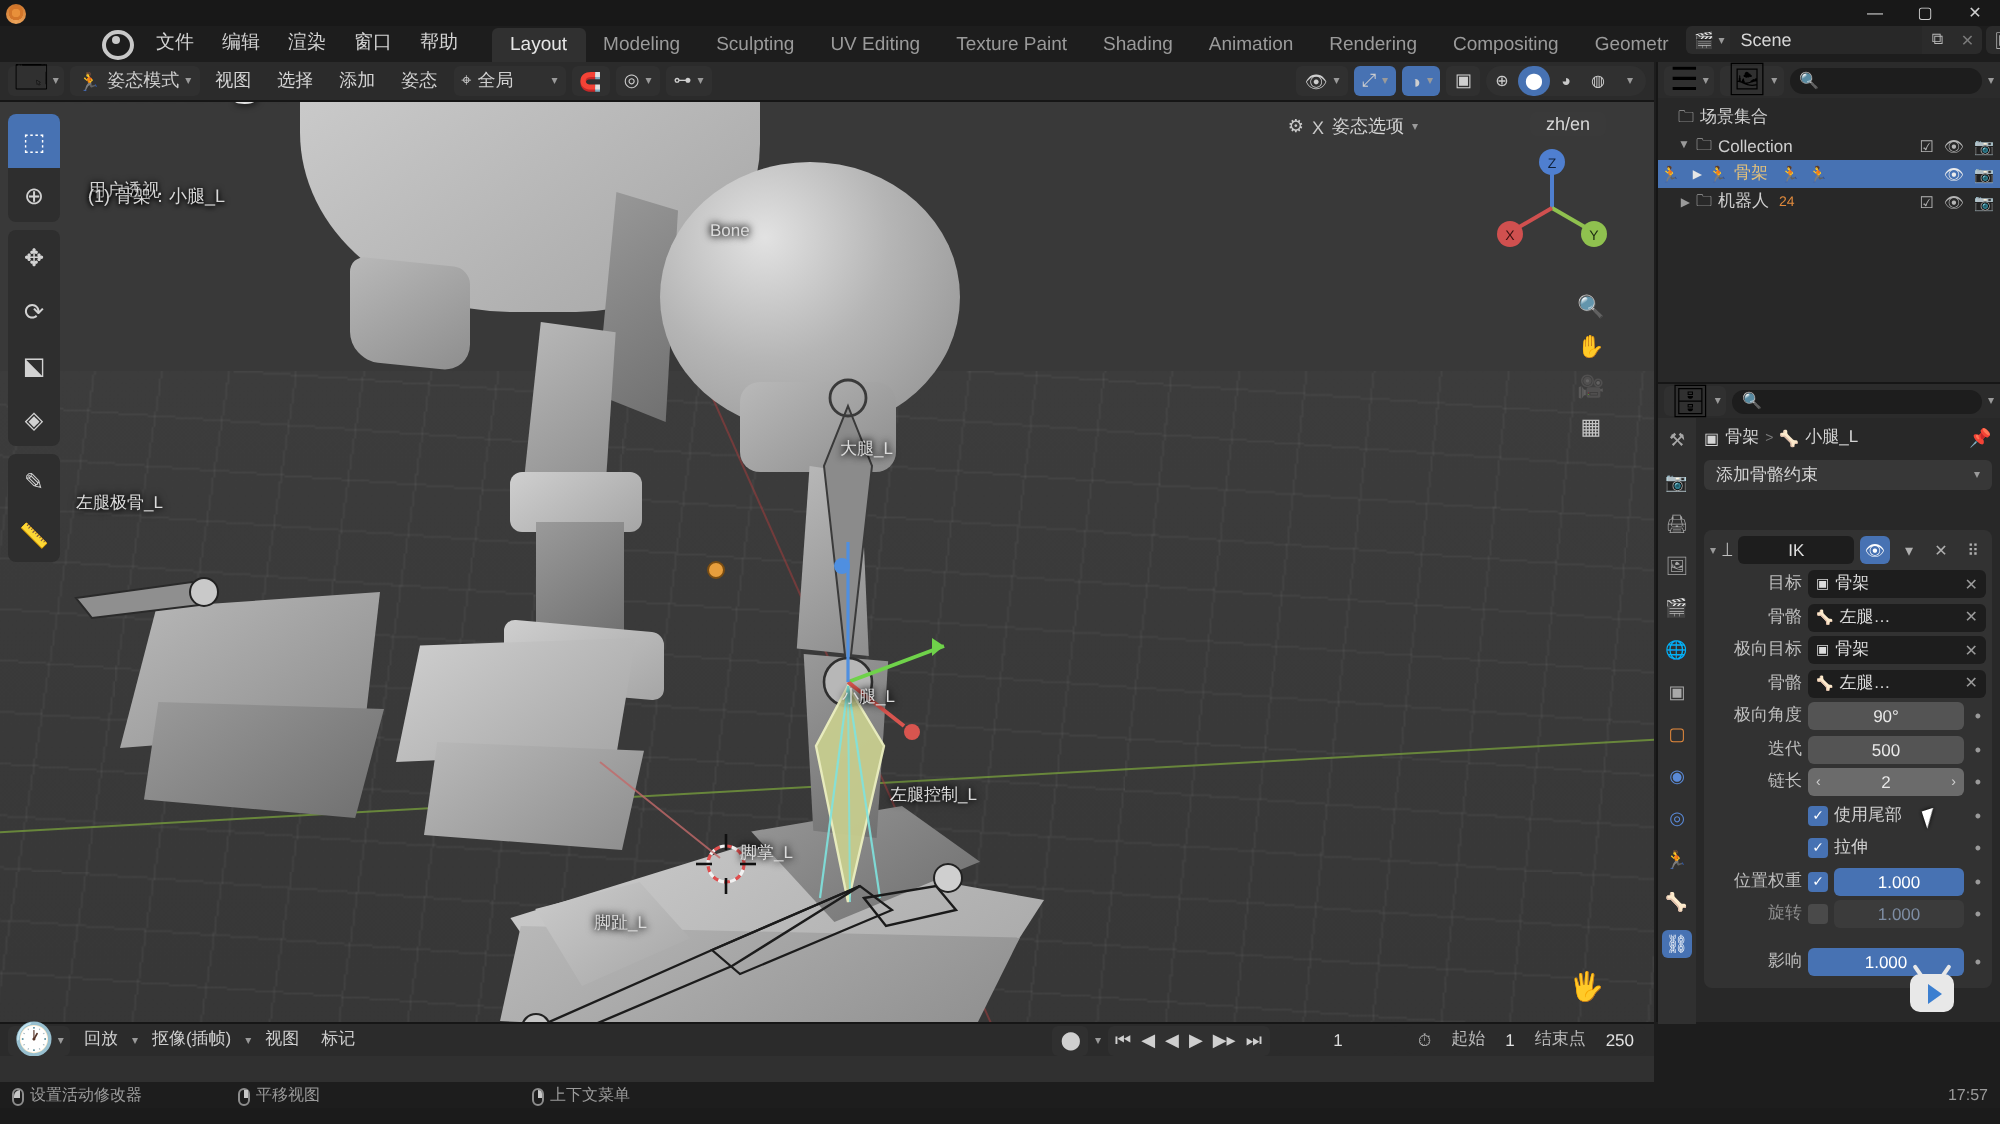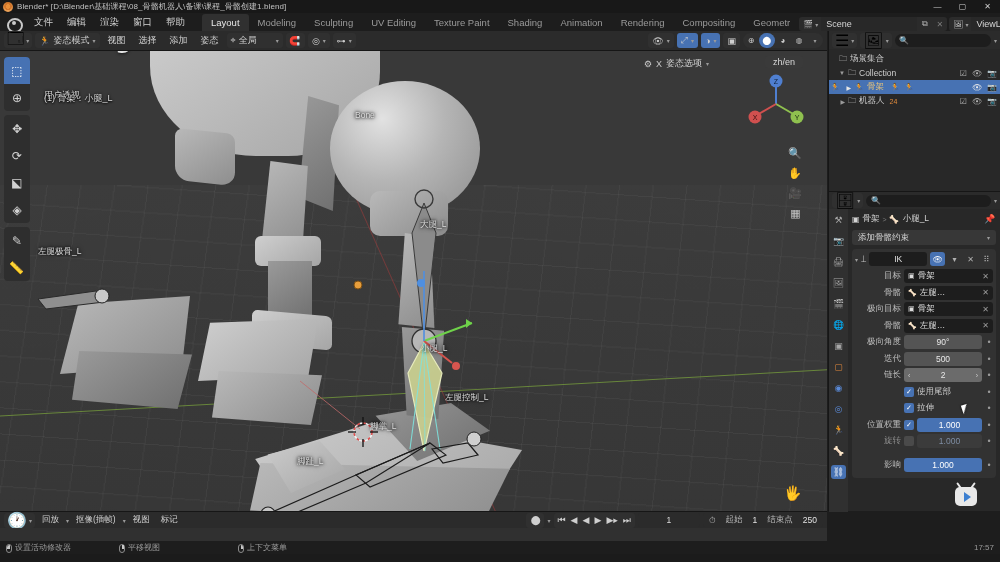--- a/index.html
+++ b/index.html
@@ -13,21 +13,21 @@
   .tb-ico { width:10px; height:10px; margin:0 4px 0 3px; flex:none;
     background:radial-gradient(circle at 50% 45%, #e8903a 0 28%, #d3762a 30% 48%, transparent 50%),
                conic-gradient(from 0deg,#c9722a,#eda45a,#c9722a); border-radius:50%; }
   .tb-title { color:#c2c2c2; font-size:8px; letter-spacing:.1px; white-space:nowrap; }
   .tb-btns { margin-left:auto; display:flex; height:13px; }
   .tb-btn { width:25px; height:13px; display:flex; align-items:center; justify-content:center;
     color:#cfcfcf; font-size:8px; }
 
   
   .topbar { position:absolute; left:0; top:13px; width:1000px; height:18px;
-    background:#1d1d1d; display:flex; align-items:flex-end; }
+    background:#1d1d1d; display:flex; align-items:flex-start;padding-left:44px; }
   .blender-logo { width:16px; height:15px; margin:0 5px 0 6px; flex:none; position:relative; }
   .blender-logo:before { content:""; position:absolute; left:1px; top:2px; width:12px; height:11px;
     border-radius:50%; border:2px solid #c8c8c8; }
   .blender-logo:after { content:""; position:absolute; left:6px; top:5px; width:4px; height:4px;
     border-radius:50%; background:#c8c8c8; }
   .menu-item { color:#d2d2d2; font-size:9.5px; padding:2px 7px; white-space:nowrap; }
   .ws-tabs { display:flex; align-items:center; margin-left:10px; height:18px; }
   .ws-tab { color:#9a9a9a; font-size:9.5px; padding:3px 9px; white-space:nowrap; }
   .ws-tab.active { color:#e6e6e6; background:#303030; border-radius:3px 3px 0 0; }
   .topbar-right { margin-left:auto; display:flex; align-items:center; gap:2px; padding-right:3px; }
@@ -139,21 +139,21 @@
     align-items:center; padding-top:4px; gap:7px; }
   .pr-tab { width:15px; height:14px; display:flex; align-items:center; justify-content:center;
     font-size:9px; color:#a8a8a8; border-radius:3px; }
   .pr-tab.active { background:#4772b3; color:#fff; }
   .pr-main { flex:1; padding:3px 4px; overflow:hidden; }
   .breadcrumb { display:flex; align-items:center; gap:3px; font-size:8.5px; color:#d4d4d4;
     height:14px; margin-bottom:4px; }
   .bc-sep { color:#7b7b7b; font-size:7px; }
   .pin { margin-left:auto; color:#8d8d8d; font-size:9px; }
   .add-con { background:#373737; border-radius:3px; height:15px; display:flex; align-items:center;
-    padding:0 6px; color:#d4d4d4; font-size:8.5px; margin-bottom:4px; }
+    padding:0 6px; color:#d4d4d4; font-size:8.5px; margin-bottom:20px; }
   .add-con .chev { margin-left:auto; }
   .con-box { background:#323232; border-radius:4px; padding:3px; }
   .con-head { display:flex; align-items:center; gap:3px; height:14px; margin-bottom:3px; }
   .con-name { background:#1d1d1d; border-radius:3px; height:14px; flex:1; display:flex;
     align-items:center; justify-content:center; color:#e0e0e0; font-size:8.5px; }
   .con-eye { width:15px; height:14px; background:#4772b3; border-radius:3px; color:#fff;
     display:flex; align-items:center; justify-content:center; font-size:8px; }
   .iconbtn { width:13px; height:14px; display:flex; align-items:center; justify-content:center;
     color:#b0b0b0; font-size:8px; }
   .prow { display:flex; align-items:center; gap:3px; height:14px; margin-bottom:2.5px; }
@@ -209,21 +209,20 @@
   .bili-play { width:0; height:0; border-left:7px solid #3c7fd0; border-top:5px solid transparent;
     border-bottom:5px solid transparent; margin-left:2px; }
 </style>
 </head>
 <body>
 
 <div id="app">
 
   <div class="titlebar">
     <div class="tb-ico"></div>
-    <div class="tb-title">Blender* [D:\Blender\基础课程\08_骨骼机器人\备课\课程_骨骼创建1.blend]</div>
     <div class="tb-btns">
       <div class="tb-btn">—</div>
       <div class="tb-btn">▢</div>
       <div class="tb-btn close">✕</div>
     </div>
   </div>
 
   <div class="topbar">
     <div class="blender-logo"></div>
     <div class="menu-item">文件</div>
@@ -698,21 +697,21 @@
 
   <div class="statusbar">
     <div class="sb-item">
       <span class="sb-mouse l"></span>
       <span>设置活动修改器</span>
     </div>
     <div class="sb-item" style="margin-left:44px">
       <span class="sb-mouse m"></span>
       <span>平移视图</span>
     </div>
-    <div class="sb-item" style="margin-left:74px">
+    <div class="sb-item" style="margin-left:102px">
       <span class="sb-mouse r"></span>
       <span>上下文菜单</span>
     </div>
     <div class="sb-right">
       <span>17:57</span>
     </div>
   </div>
 
   <div class="taskbar"></div>
 

